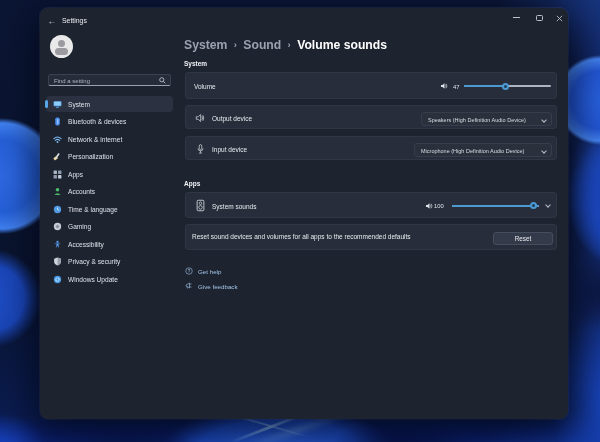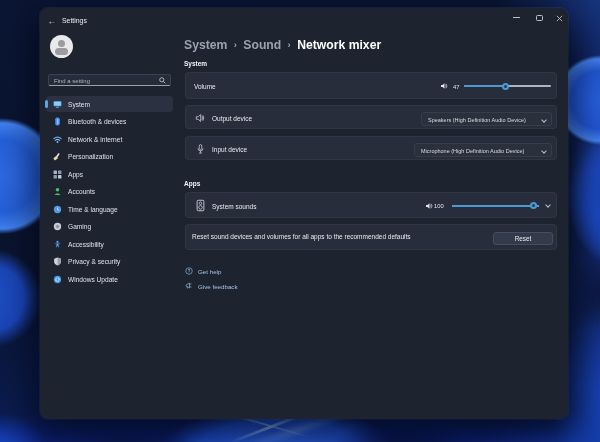--- a/index.html
+++ b/index.html
@@ -180,21 +180,21 @@
   </div>
   <div class="nav" style="top:263px;">
     <svg class="ic" viewBox="0 0 16 16">
         <circle cx="8" cy="8" r="6.5" fill="#459ae8"></circle>
         <path d="M5 8 A3 3 0 0 1 11 8 M11 8 l1.3 -1 M11 8 l-1.5 -0.6" stroke="#fff" stroke-width="1" fill="none"></path>
         <path d="M11 8.5 A3 3 0 0 1 5 8.5 M5 8.5 l-1.3 1 M5 8.5 l1.5 0.6" stroke="#fff" stroke-width="1" fill="none"></path>
       </svg>
     <div class="lb">Windows Update</div>
   </div>
 
-  <div class="t" id="crumb">System <span class="sep">›</span> Sound <span class="sep">›</span> <b>Network mixer</b></div>
+  <div class="t" id="crumb">System <span class="sep">›</span> Sound <span class="sep">›</span> <b>Volume sounds</b></div>
 
   <div class="t shead" style="left:144px; top:52px;">System</div>
 
   <div class="card" style="top:64px; height:27px;">
     <div class="rowlbl" style="left:8px; top:10px;">Volume</div>
     <svg class="icw" style="left:254px; top:9px;" width="8" height="8" viewBox="0 0 16 16">
         <path d="M2 6 L5 6 L9 2.5 L9 13.5 L5 10 L2 10 Z" fill="#dfe3e9"></path>
         <path d="M11 5 Q13 8 11 11 M12.5 3.5 Q15.5 8 12.5 12.5" stroke="#dfe3e9" stroke-width="1.1" fill="none"></path>
       </svg>
     <div class="val" style="left:267px; top:10.5px;">47</div>

